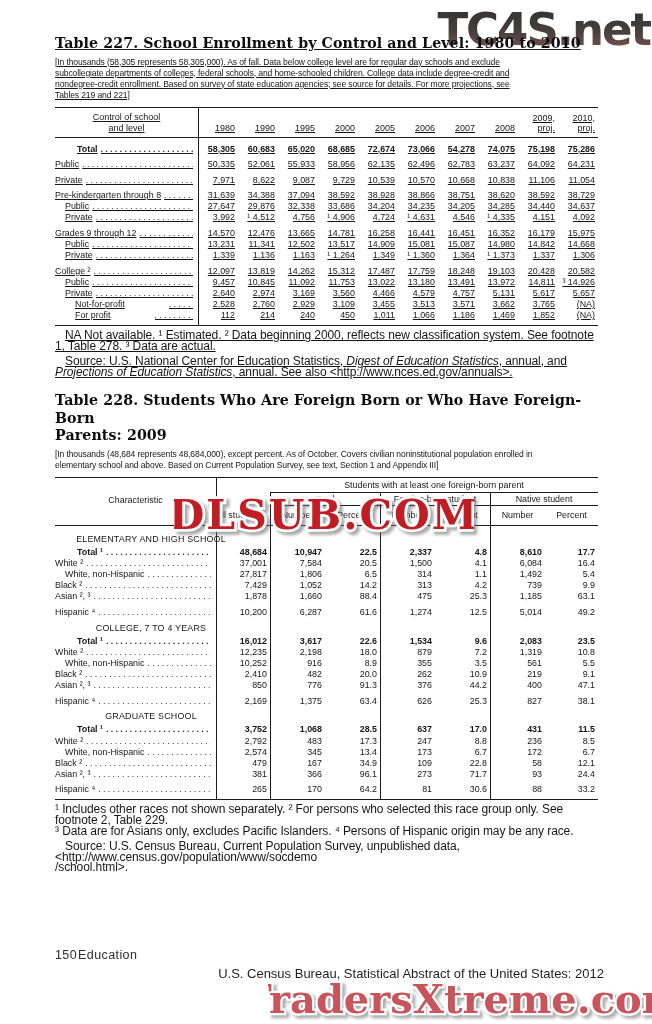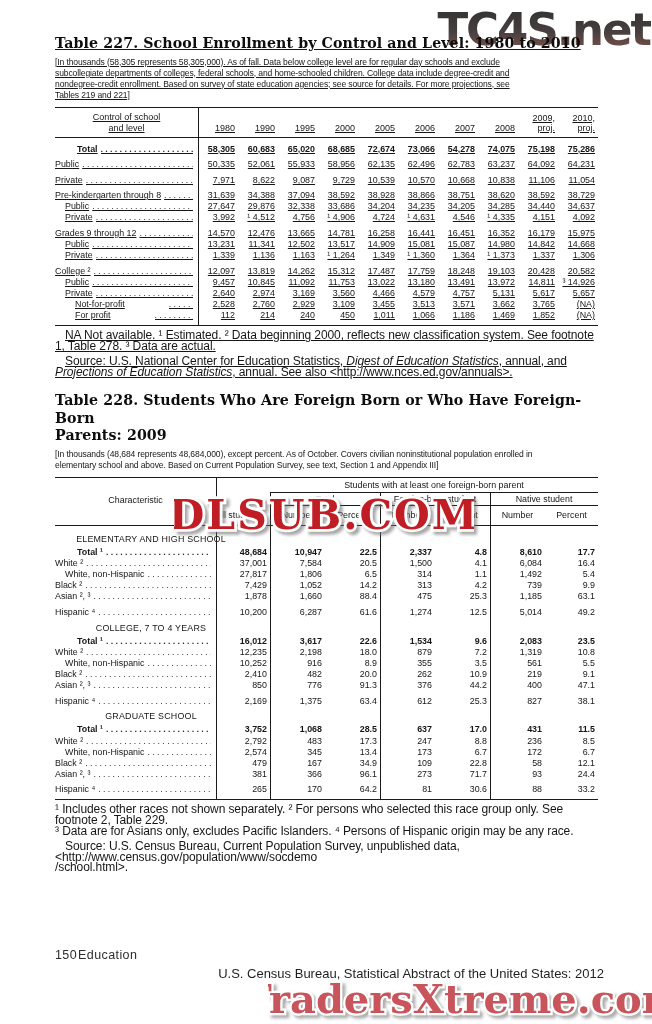--- a/index.html
+++ b/index.html
@@ -588,21 +588,21 @@
           </div>
 
           <div class="row row228 g">
             <div class="lab">
               <span class="lt">Hispanic ⁴</span>
               <span class="leader"></span>
             </div>
             <div class="v va">2,169</div>
             <div class="v vb">1,375</div>
             <div class="v vb">63.4</div>
-            <div class="v vb">612</div>
+            <div class="v vb">626</div>
             <div class="v vb">25.3</div>
             <div class="v vb">827</div>
             <div class="v vc">38.1</div>
           </div>
 
           <div class="row row228 secrow">
             <div class="lab">
               <span class="lt">GRADUATE SCHOOL</span>
 
             </div>

